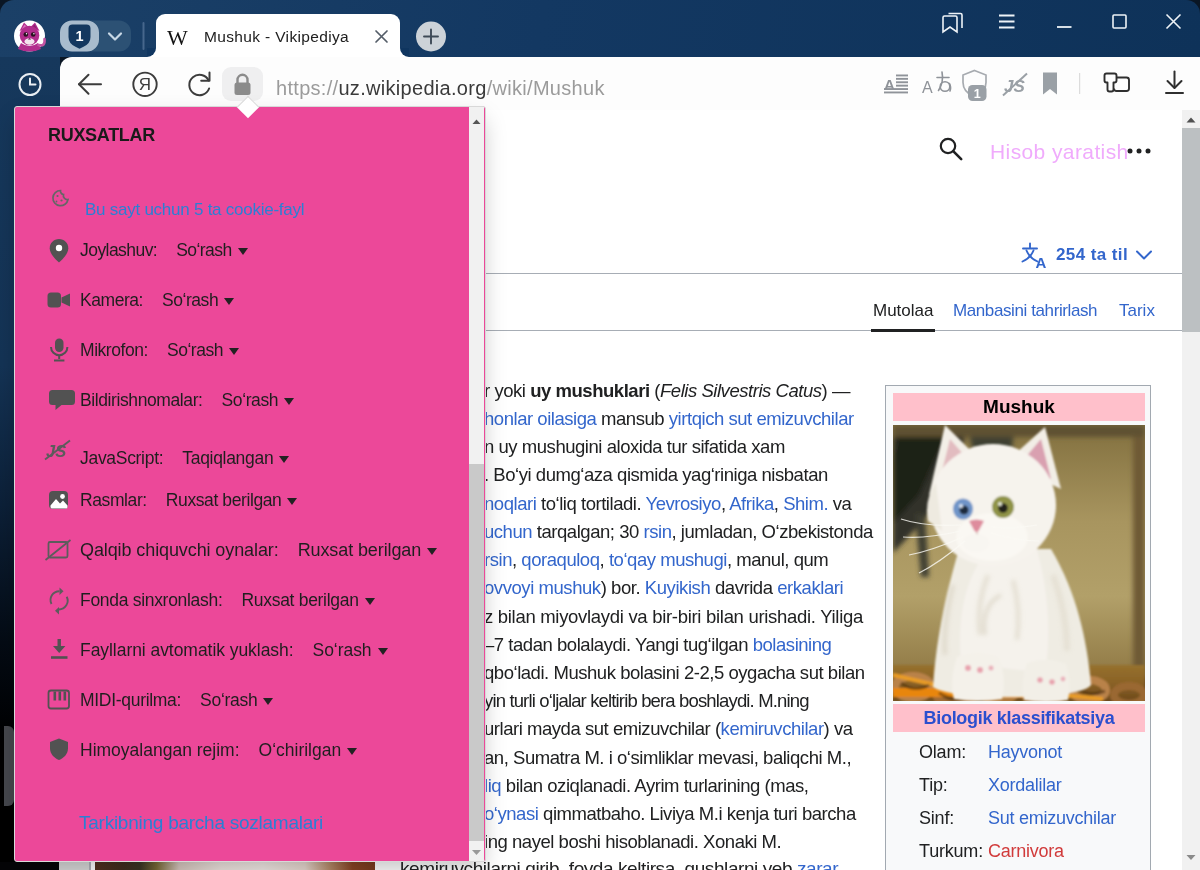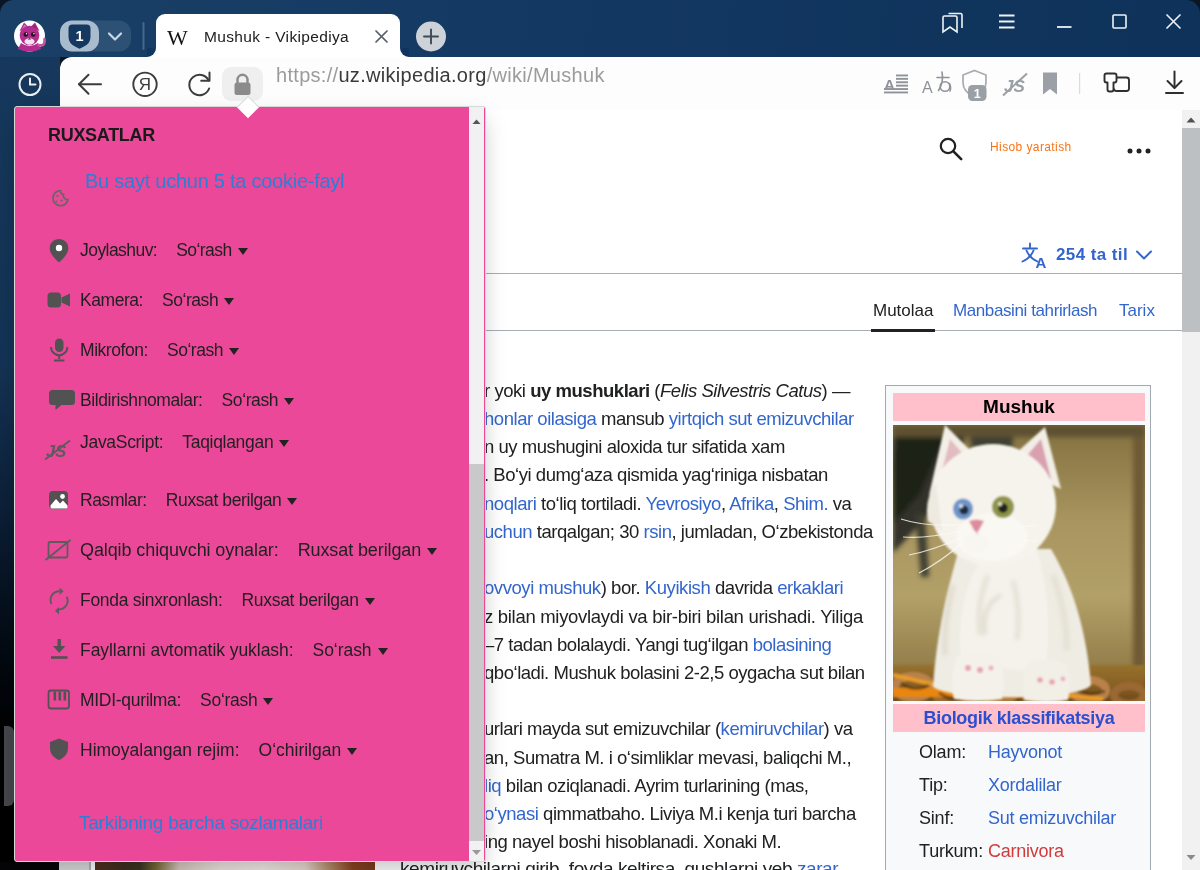--- a/index.html
+++ b/index.html
@@ -21,21 +21,21 @@
   #tab{left:156px;top:14px;width:244px;height:43px;background:#fff;border-radius:9px 9px 0 0;}
   .fillet{width:9px;height:9px;background:#fff;top:48px;}
   .fillet > div{width:9px;height:9px;background:#123560;}
   #filletL{left:147px;} #filletL > div{border-bottom-right-radius:9px;background:#113761;}
   #filletR{left:400px;} #filletR > div{border-bottom-left-radius:9px;background:#0f355f;}
   #tabw{left:167px;top:25px;font-family:"Liberation Serif",serif;font-weight:normal;
         font-size:22px;color:#131313;}
   #tabtitle{left:204px;top:28px;font-size:15.5px;letter-spacing:0.35px;color:#202020;}
   
   #lockchip{left:222px;top:67px;width:41px;height:34px;background:#efeff0;border-radius:9px;}
-  #url{left:276px;top:64px;font-size:20px;letter-spacing:0.3px;color:#9b9b9b;white-space:nowrap;}
+  #url{left:276px;top:77px;font-size:20px;letter-spacing:0.3px;color:#9b9b9b;white-space:nowrap;}
   #url b{color:#3a3a3a;font-weight:normal;}
   
   #panel{left:14px;top:106px;width:472px;height:756px;background:#ec4899;
     border:1px solid #d8d8d8;box-sizing:border-box;border-radius:3px;
     box-shadow:0 10px 22px -4px rgba(0,0,0,.25);z-index:40;}
   #notch{left:240px;top:99px;width:15px;height:15px;background:#fff;
     transform:rotate(45deg);border-left:1px solid #d8d8d8;border-top:1px solid #d8d8d8;
     z-index:41;}
   #panel .hd{position:absolute;left:33px;top:122px;font-size:17px;font-weight:bold;
     color:#1a1a1a;letter-spacing:.6px;}
@@ -196,21 +196,21 @@
     </g>
   </svg>
 
   <svg class="abs" style="left:880px;top:130px;z-index:2" width="300" height="40" viewBox="0 0 300 40">
     <circle cx="68" cy="16" r="7.2" stroke="#202122" stroke-width="2.2" fill="none"></circle>
     <path d="M73.2,21.2 l8,8" stroke="#202122" stroke-width="2.6" stroke-linecap="round"></path>
     <circle cx="250" cy="21" r="2.5" fill="#202122"></circle>
     <circle cx="259" cy="21" r="2.5" fill="#202122"></circle>
     <circle cx="268" cy="21" r="2.5" fill="#202122"></circle>
   </svg>
-  <div class="abs" style="left:990px;top:140px;font-size:12px;letter-spacing:0.4px;color:#f97316;z-index:2">Hisob yaratish</div>
+  <div class="abs" style="left:990px;top:140px;font-size:21px;letter-spacing:0.4px;color:#f0abfc;z-index:2">Hisob yaratish</div>
 
   <svg class="abs" style="left:1020px;top:242px;z-index:2" width="32" height="28" viewBox="0 0 32 28">
     <g stroke="#3366cc" stroke-width="1.9" fill="none" stroke-linecap="round">
       <path d="M10,1.5 v4"></path>
       <path d="M3,6.5 h14"></path>
       <path d="M13.5,8.5 C11.5,13.5 7,17.5 2.5,19.5"></path>
       <path d="M6.5,8.5 C8.5,13.5 13,17.5 17.5,19.5"></path>
     </g>
     <text x="15.5" y="26" font-size="15" font-weight="bold" fill="#3366cc">A</text>
   </svg>
@@ -225,24 +225,26 @@
   <div class="abs" style="left:1119px;top:301px;font-size:17px;color:#3366cc;z-index:2">Tarix</div>
   <div class="abs rule" style="left:486px;top:330px;width:699px;"></div>
   <div class="abs" style="left:871px;top:329px;width:64px;height:2.5px;background:#202122;z-index:6"></div>
 
   <div class="frag" style="left:484px;top:377px">r yoki <b>uy mushuklari</b> (<i>Felis Silvestris Catus</i>) —</div>
   <div class="frag" style="left:484px;top:405px"><span class="wlink">honlar oilasiga</span> mansub <span class="wlink">yirtqich sut emizuvchilar</span></div>
   <div class="frag" style="left:484px;top:433px">n uy mushugini aloxida tur sifatida xam</div>
   <div class="frag" style="left:484px;top:461px">. Bo‘yi dumg‘aza qismida yag‘riniga nisbatan</div>
   <div class="frag" style="left:484px;top:490px"><span class="wlink">noqlari</span> to‘liq tortiladi. <span class="wlink">Yevrosiyo</span>, <span class="wlink">Afrika</span>, <span class="wlink">Shim.</span> va</div>
   <div class="frag" style="left:484px;top:518px"><span class="wlink">uchun</span> tarqalgan; 30 <span class="wlink">rsin</span>, jumladan, O‘zbekistonda</div>
+  <div class="frag" style="left:484px;top:546px"><span class="wlink">rsin</span>, <span class="wlink">qoraquloq</span>, <span class="wlink">to‘qay mushugi</span>, manul, qum</div>
   <div class="frag" style="left:484px;top:574px;letter-spacing:-0.44px"><span class="wlink">ovvoyi mushuk</span>) bor. <span class="wlink">Kuyikish</span> davrida <span class="wlink">erkaklari</span></div>
   <div class="frag" style="left:484px;top:603px;letter-spacing:-0.3px">z bilan miyovlaydi va bir-biri bilan urishadi. Yiliga</div>
   <div class="frag" style="left:484px;top:631px">–7 tadan bolalaydi. Yangi tug‘ilgan <span class="wlink">bolasining</span></div>
   <div class="frag" style="left:484px;top:659px">qbo‘ladi. Mushuk bolasini 2-2,5 oygacha sut bilan</div>
+  <div class="frag" style="left:484px;top:687px;letter-spacing:-0.85px">yin turli o‘ljalar keltirib bera boshlaydi. M.ning</div>
   <div class="frag" style="left:484px;top:715px">urlari mayda sut emizuvchilar (<span class="wlink">kemiruvchilar</span>) va</div>
   <div class="frag" style="left:484px;top:744px">an, Sumatra M. i o‘simliklar mevasi, baliqchi M.,</div>
   <div class="frag" style="left:484px;top:772px"><span class="wlink">liq</span> bilan oziqlanadi. Ayrim turlarining (mas,</div>
   <div class="frag" style="left:484px;top:800px"><span class="wlink">o‘ynasi</span> qimmatbaho. Liviya M.i kenja turi barcha</div>
   <div class="frag" style="left:484px;top:828px">ing nayel boshi hisoblanadi. Xonaki M.</div>
   <div class="frag" style="left:400px;top:855px;font-size:19px;letter-spacing:-0.42px">kemiruvchilarni qirib, foyda keltirsa, qushlarni yeb <span class="wlink">zarar</span></div>
 
   <div class="abs" id="infobox">
     <div class="pinkbar" style="top:7px;color:#000;">Mushuk</div>
     <div class="pinkbar" style="top:318px;color:#2b4fce;font-size:18px;letter-spacing:-0.3px;">Biologik klassifikatsiya</div>
@@ -367,26 +369,26 @@
   </div>
 
   <div class="abs" style="left:4px;top:726px;width:10px;height:80px;background:#45474d;border-radius:0 6px 6px 0;z-index:4"></div>
 
   <div class="abs" id="notch"></div>
   <div class="abs" id="panel">
     <div class="hd" style="position:absolute;left:33px;top:18px;font-size:18px;font-weight:bold;color:#1a1a1a;letter-spacing:-0.3px;">RUXSATLAR</div>
   </div>
   <div class="abs" style="z-index:42;left:0;top:0">
 
-    <div class="prow plink" style="left:85px;top:167px;font-size:20px;letter-spacing:-0.25px;">Bu sayt uchun 5 ta cookie-fayl</div>
+    <div class="prow plink" style="left:85px;top:196px;font-size:17px;letter-spacing:-0.25px;">Bu sayt uchun 5 ta cookie-fayl</div>
     <div class="prow" style="top:236px;left:80px;letter-spacing:-0.55px;">Joylashuv:<span class="val">So‘rash</span><span class="tri"></span></div>
     <div class="prow" style="top:286px;left:80px;letter-spacing:-0.45px;">Kamera:<span class="val">So‘rash</span><span class="tri"></span></div>
     <div class="prow" style="top:336px;left:80px;letter-spacing:-0.45px;">Mikrofon:<span class="val">So‘rash</span><span class="tri"></span></div>
     <div class="prow" style="top:386px;left:80px;letter-spacing:-0.4px;">Bildirishnomalar:<span class="val">So‘rash</span><span class="tri"></span></div>
-    <div class="prow" style="top:428px;left:80px;">JavaScript:<span class="val">Taqiqlangan</span><span class="tri"></span></div>
+    <div class="prow" style="top:444px;left:80px;">JavaScript:<span class="val">Taqiqlangan</span><span class="tri"></span></div>
     <div class="prow" style="top:486px;left:80px;letter-spacing:-0.4px;">Rasmlar:<span class="val">Ruxsat berilgan</span><span class="tri"></span></div>
     <div class="prow" style="top:536px;left:80px;font-size:18px;letter-spacing:-0.1px;">Qalqib chiquvchi oynalar:<span class="val">Ruxsat berilgan</span><span class="tri"></span></div>
     <div class="prow" style="top:586px;left:80px;">Fonda sinxronlash:<span class="val">Ruxsat berilgan</span><span class="tri"></span></div>
     <div class="prow" style="top:636px;left:80px;letter-spacing:-0.05px;">Fayllarni avtomatik yuklash:<span class="val">So‘rash</span><span class="tri"></span></div>
     <div class="prow" style="top:686px;left:80px;">MIDI-qurilma:<span class="val">So‘rash</span><span class="tri"></span></div>
     <div class="prow" style="top:736px;left:80px;letter-spacing:0px;">Himoyalangan rejim:<span class="val">O‘chirilgan</span><span class="tri"></span></div>
     <div class="prow plink" style="top:809px;left:79px;font-size:19px;letter-spacing:-0.25px;">Tarkibning barcha sozlamalari</div>
   </div>
   <svg class="abs" style="left:0;top:0;z-index:43" width="110" height="870" viewBox="0 0 110 870">
 

